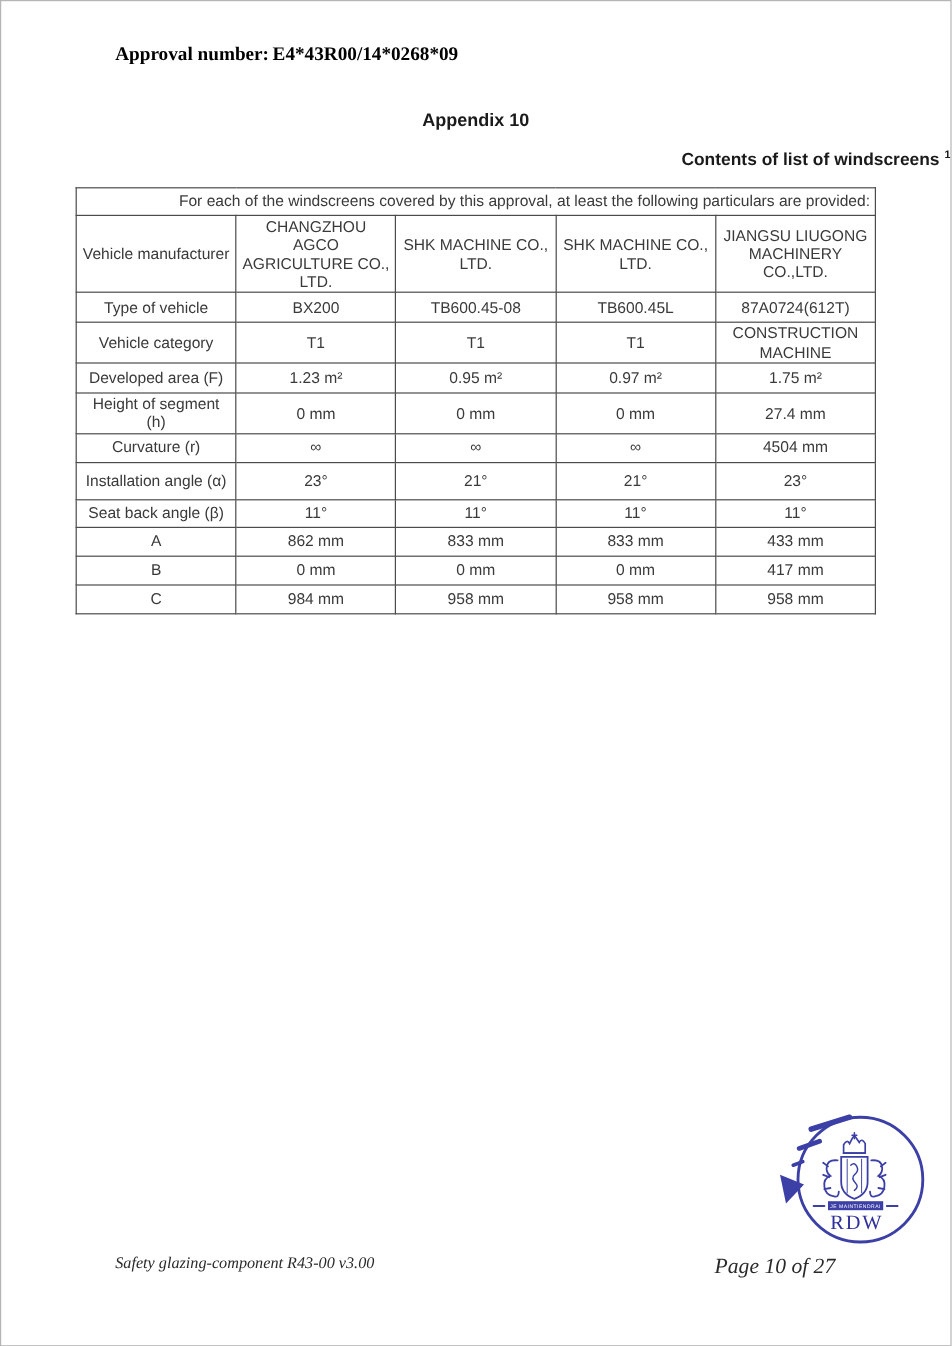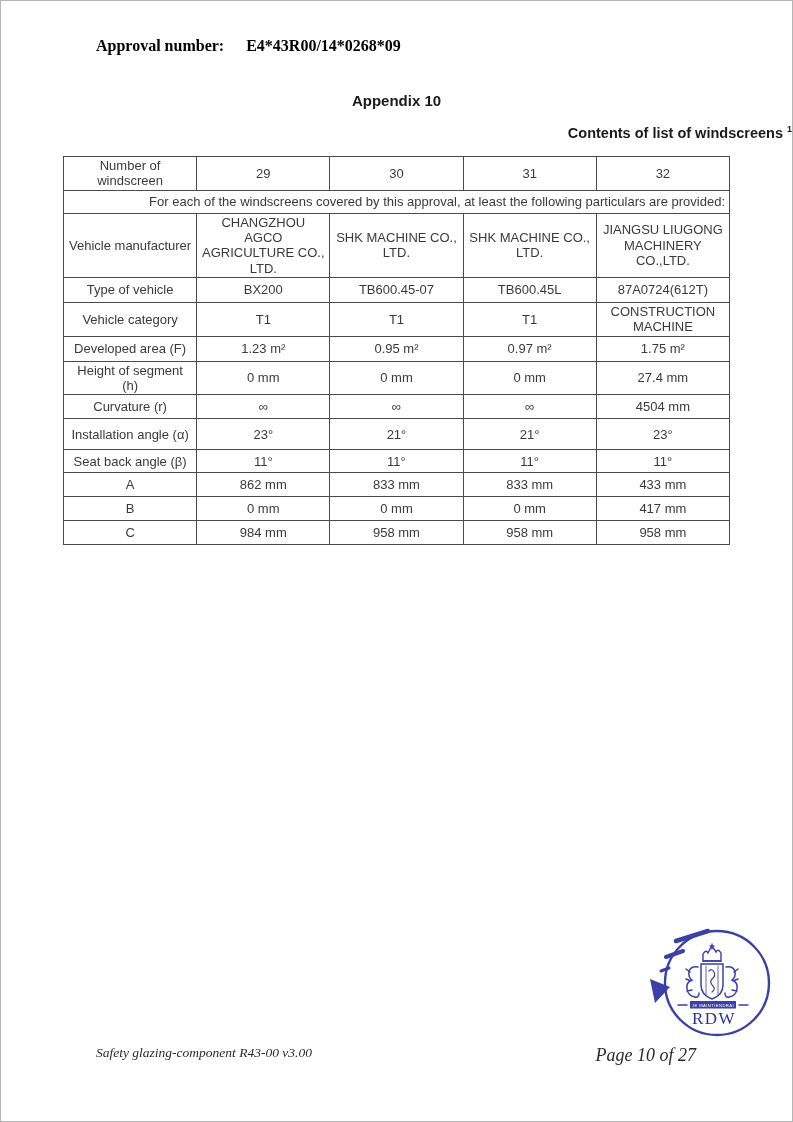--- a/index.html
+++ b/index.html
@@ -10,21 +10,21 @@
     border: 1px solid #b5b5b5;
     font-family: "Liberation Sans", sans-serif;
     overflow: hidden;
   }
   .approval-line {
     position: absolute; left: 95px; top: 36px;
     font-family: "Liberation Serif", serif;
     font-weight: bold; font-size: 16px; color: #000;
     white-space: nowrap;
   }
-  .approval-line .num { margin-left: 22px; }
+  .approval-line .num { margin-left: 3px; }
   .title-appendix {
     position: absolute; left: 0; top: 91px; width: 100%;
     text-align: center; font-weight: bold; font-size: 15px; color: #1a1a1a;
   }
   .title-contents {
     position: absolute; left: 0; top: 123px; width: 100%;
     text-align: right; font-weight: bold; font-size: 14.5px; color: #1a1a1a;
   }
   .title-contents sup { font-size: 9px; }
   table.doc-table {
@@ -72,41 +72,34 @@
 
 <table class="doc-table">
   <colgroup>
       <col>
       <col>
       <col>
       <col>
       <col>
     </colgroup>
   <tbody>
-      <tr class="h32">
-    <th>Number of windscreen</th>
-    <td>29</td>
-    <td>30</td>
-    <td>31</td>
-    <td>32</td>
-  </tr>
   <tr class="note-row h23">
     <td colspan="5">For each of the windscreens covered by this approval, at least the following particulars are provided:</td>
   </tr>
   <tr class="h63">
     <td>Vehicle manufacturer</td>
     <td>CHANGZHOU AGCO AGRICULTURE CO., LTD.</td>
     <td>SHK MACHINE CO., LTD.</td>
     <td>SHK MACHINE CO., LTD.</td>
     <td>JIANGSU LIUGONG MACHINERY CO.,LTD.</td>
   </tr>
   <tr class="h25">
     <td>Type of vehicle</td>
     <td>BX200</td>
-    <td>TB600.45-07</td>
+    <td>TB600.45-08</td>
     <td>TB600.45L</td>
     <td>87A0724(612T)</td>
   </tr>
   <tr class="h29">
     <td>Vehicle category</td>
     <td>T1</td>
     <td>T1</td>
     <td>T1</td>
     <td>CONSTRUCTION MACHINE</td>
   </tr>

